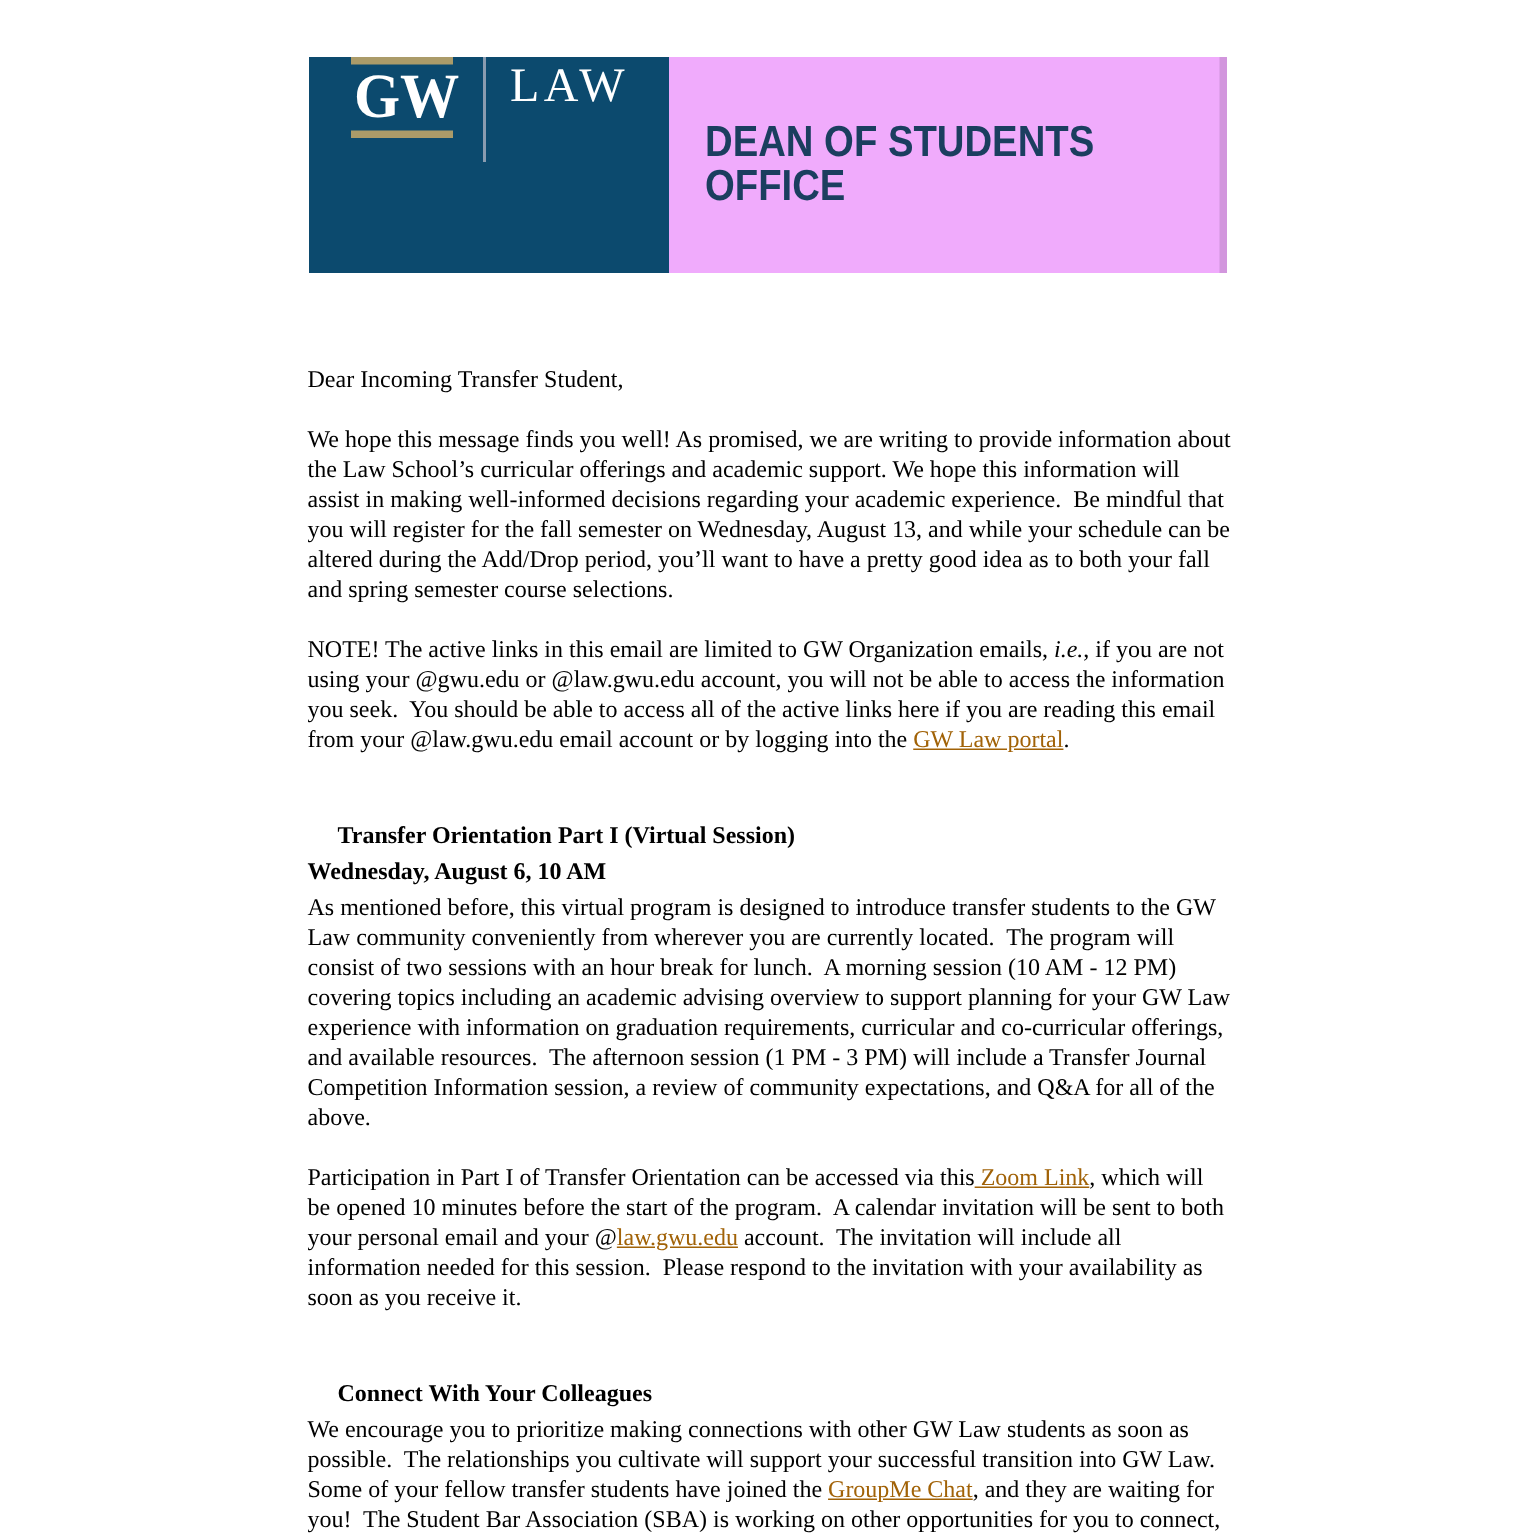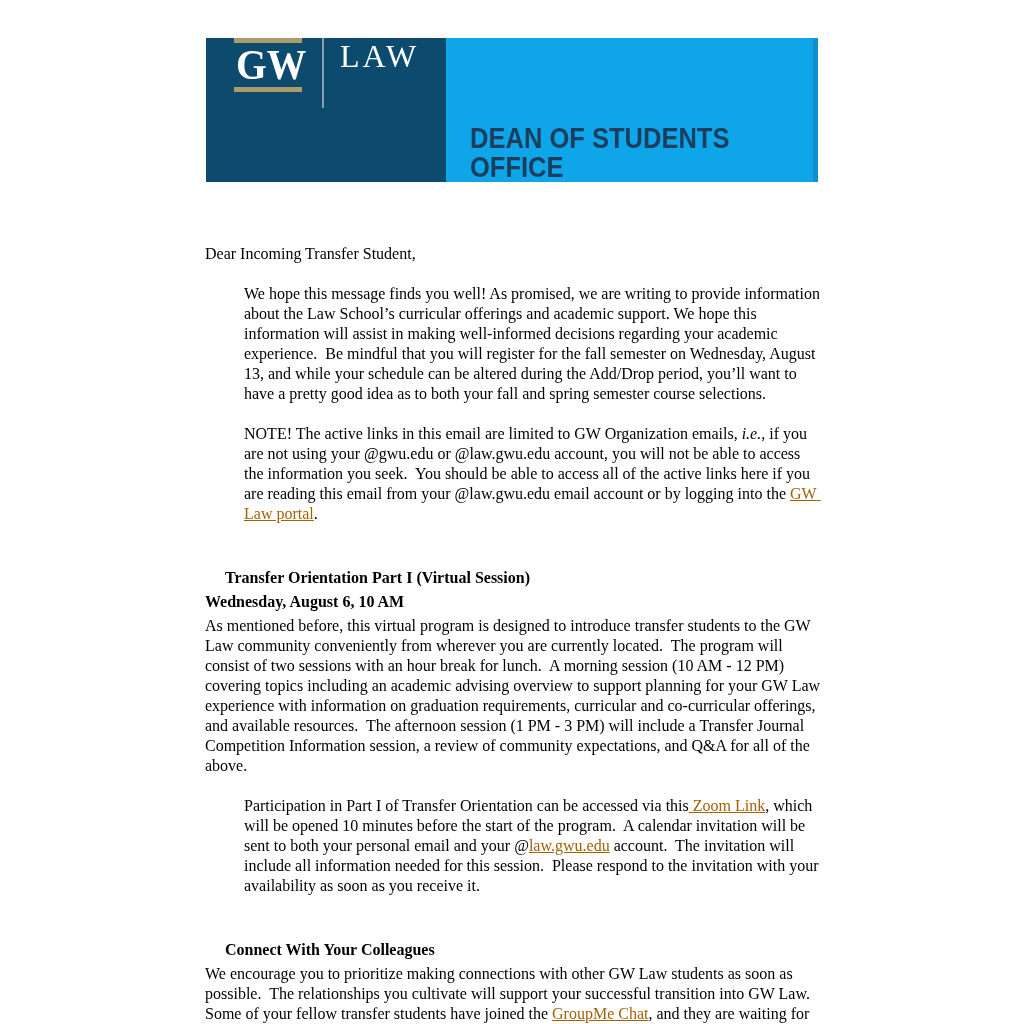--- a/index.html
+++ b/index.html
@@ -60,24 +60,24 @@
     margin-right: 16px;
   }
   .law-text {
     font-family: "Liberation Serif", serif;
     font-size: 32px;
     color: #ffffff;
     letter-spacing: 3px;
   }
   .banner-right {
     flex: 1;
-    background: #0ea5e9;
+    background: #f0abfc;
     display: flex;
     flex-direction: column;
-    justify-content: flex-end;
+    justify-content: center;
     box-sizing: border-box;
     padding-left: 24px;
     position: relative;
   }
   .banner-right::after {
     content: "";
     position: absolute;
     right: 0; top: 0; bottom: 0;
     width: 5px;
     background: rgba(0,0,0,0.12);
@@ -100,21 +100,21 @@
     top: 240px;
     width: 616px;
     font-size: 16px;
     line-height: 20px;
     color: #000000;
   }
   .para {
     margin: 0;
     white-space: pre-wrap;
   }
-  .gap-blank   { margin-top: 20px; margin-left: 39px; }
+  .gap-blank   { margin-top: 20px; }
   .gap-section { margin-top: 44px; margin-left: 20px; }
   .gap-none    { margin-top: 4px; }
 
   .seg-plain     { }
   .seg-bold      { font-weight: bold; }
   .seg-italic    { font-style: italic; }
   .seg-underline { }
   a.seg-link {
     color: #a16207;
     cursor: pointer;

